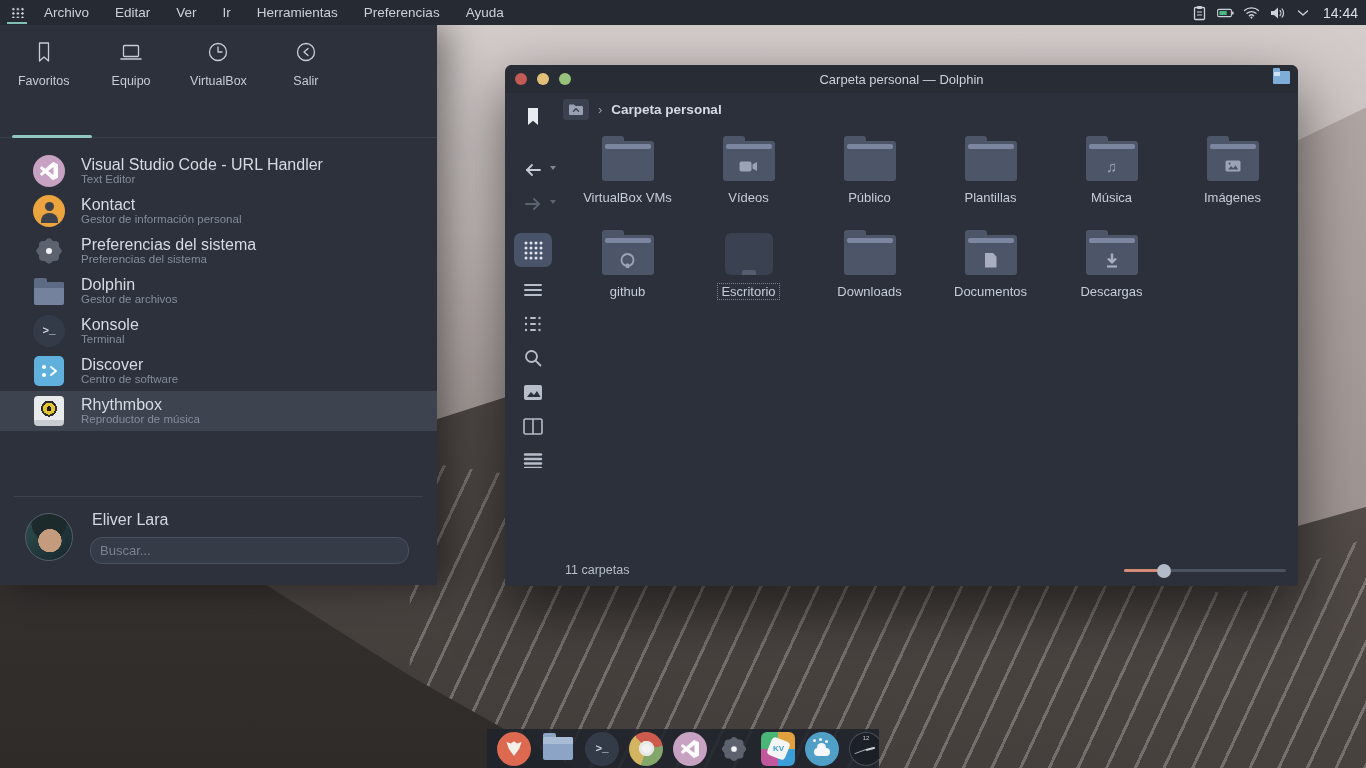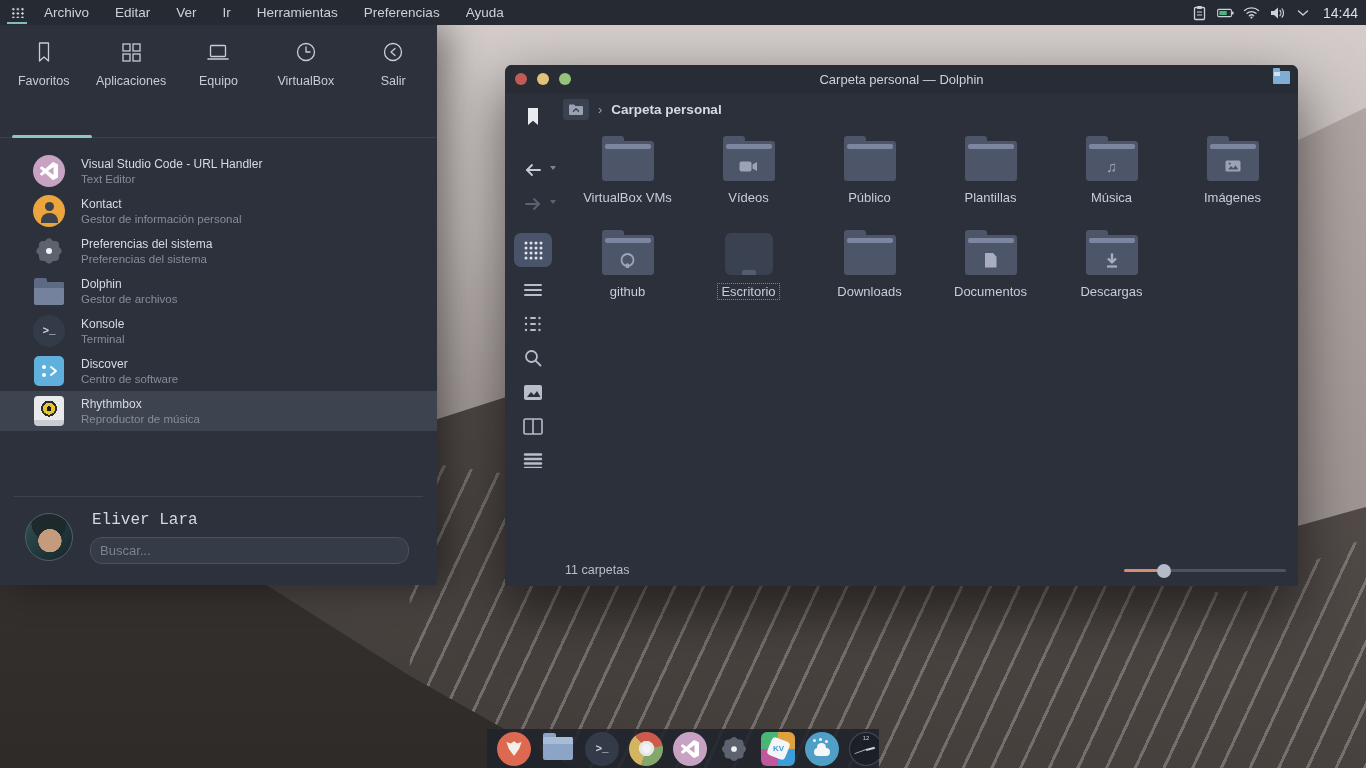--- a/index.html
+++ b/index.html
@@ -43,21 +43,21 @@
   .tabs { display:flex; height:86px; align-items:flex-start; padding-top:14px; }
   .tab { width:20%; display:flex; flex-direction:column; align-items:center; gap:9px; font-size:12.5px; color:#c7ccd6; }
   .tabs-underline { position:absolute; left:0; top:112px; width:437px; height:1px; background:#3a404c; }
   .tab-active-bar { position:absolute; left:12px; top:110px; width:80px; height:3px; background:#8fc6bd; border-radius:2px; }
 
   .apps { position:absolute; left:0; top:126px; width:437px; }
   .app-row { display:flex; align-items:center; height:40px; padding-left:33px; gap:16px; }
   .app-row.selected { background:#3d4450; }
   .app-ico { width:32px; height:32px; flex:0 0 32px; display:flex; align-items:center; justify-content:center; }
   .app-texts { display:flex; flex-direction:column; gap:1px; }
-  .app-name { font-size:12px; color:#d6dbe3; line-height:15px; }
+  .app-name { font-size:16px; color:#d6dbe3; line-height:15px; }
   .app-desc { font-size:11.5px; color:#868d9a; line-height:13px; }
 
   .circle32 { width:32px; height:32px; border-radius:50%; display:flex; align-items:center; justify-content:center; }
   .ic-vscode { background:#c7a2c2; }
   .ic-kontact { background:#eca43e; position:relative; overflow:hidden; }
   .kontact-head { width:9px; height:9px; border-radius:50%; background:#3c414c; position:absolute; top:7px; left:11.5px; }
   .kontact-body { width:17px; height:10px; border-radius:8px 8px 0 0; background:#3c414c; position:absolute; bottom:4px; left:7.5px; }
   .ic-settings { position:relative; width:32px; height:32px; }
   .ic-settings .sq { position:absolute; left:6px; top:6px; width:20px; height:20px; background:#5d636e; border-radius:4px; }
   .ic-settings .sq.rot { transform:rotate(45deg); }
@@ -73,21 +73,21 @@
     background:radial-gradient(circle at 50% 42%, #1d1d1d 0 2.5px, #e6c52e 2.5px 6px, #2c2c2c 6px 8px, transparent 8px),
       linear-gradient(180deg,#e8eaec 0 80%, #c9cdd1 80% 100%); position:relative; }
 
   .user-sep { position:absolute; left:14px; right:14px; top:471px; height:1px; background:#3d434f; }
   .user-area { position:absolute; left:0; top:480px; width:437px; height:80px; }
   .avatar { position:absolute; left:25px; top:8px; width:48px; height:48px; border-radius:50%;
     border:1px solid #555d6b; overflow:hidden;
     background:radial-gradient(circle at 52% 58%, #c49b7d 0 32%, transparent 33%),
       radial-gradient(circle at 50% 20%, #1c2a2c 0 40%, transparent 41%),
       linear-gradient(135deg,#315250 0%, #20363a 60%, #16262b 100%); }
-  .user-name { position:absolute; left:92px; top:6px; font-size:16px; color:#d3d8e0;font-family:Liberation Mono, monospace; }
+  .user-name { position:absolute; left:92px; top:6px; font-size:16px; color:#d3d8e0; }
   .search-input { position:absolute; left:90px; top:32px; width:319px; height:27px; background:#353b47;
     border:1px solid #4a5160; border-radius:12px; color:#d2d7df; font-size:13px; padding:0 9px;
     font-family:"Liberation Sans", sans-serif; outline:none; }
   .search-input::placeholder { color:#7c8390; }
 
   
   .dolphin { position:absolute; left:505px; top:65px; width:793px; height:521px; background:#2b303b;
     border-radius:7px 7px 3px 3px; box-shadow:0 22px 60px rgba(0,0,0,.55); z-index:20; }
   .titlebar { position:absolute; left:0; top:0; right:0; height:28px; background:#272c35;
     border-radius:7px 7px 0 0; display:flex; align-items:center; }
@@ -232,33 +232,20 @@
       <span>
           <svg width="26" height="26" viewBox="0 0 26 26">
             <path d="M8.5 4 h9 v18 l-4.5-4 -4.5 4 z" fill="none" stroke="#c7ccd6" stroke-width="1.3" stroke-linejoin="round"></path>
           </svg>
         </span>
       <span>Favoritos</span>
     </div>
     <div class="tab">
       <span>
           <svg width="26" height="26" viewBox="0 0 26 26">
-            <g fill="none" stroke="#c7ccd6" stroke-width="1.3">
-              <rect x="5" y="5" width="7" height="7"></rect>
-              <rect x="15" y="5" width="7" height="7"></rect>
-              <rect x="5" y="15" width="7" height="7"></rect>
-              <rect x="15" y="15" width="7" height="7"></rect>
-            </g>
-          </svg>
-        </span>
-      <span>Aplicaciones</span>
-    </div>
-    <div class="tab">
-      <span>
-          <svg width="26" height="26" viewBox="0 0 26 26">
             <rect x="5.5" y="6.5" width="15" height="11" rx="1" fill="none" stroke="#c7ccd6" stroke-width="1.3"></rect>
             <line x1="3" y1="20" x2="23" y2="20" stroke="#c7ccd6" stroke-width="1.6" stroke-linecap="round"></line>
           </svg>
         </span>
       <span>Equipo</span>
     </div>
     <div class="tab">
       <span>
           <svg width="26" height="26" viewBox="0 0 26 26">
             <circle cx="13" cy="13" r="8.5" fill="none" stroke="#c7ccd6" stroke-width="1.3"></circle>

